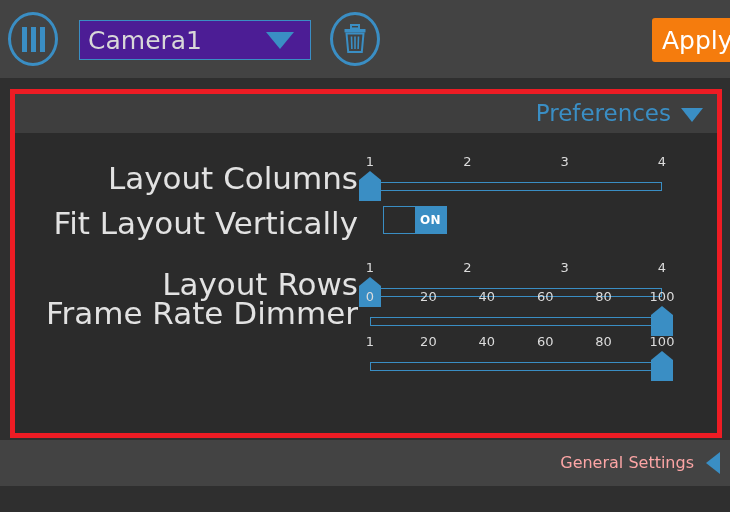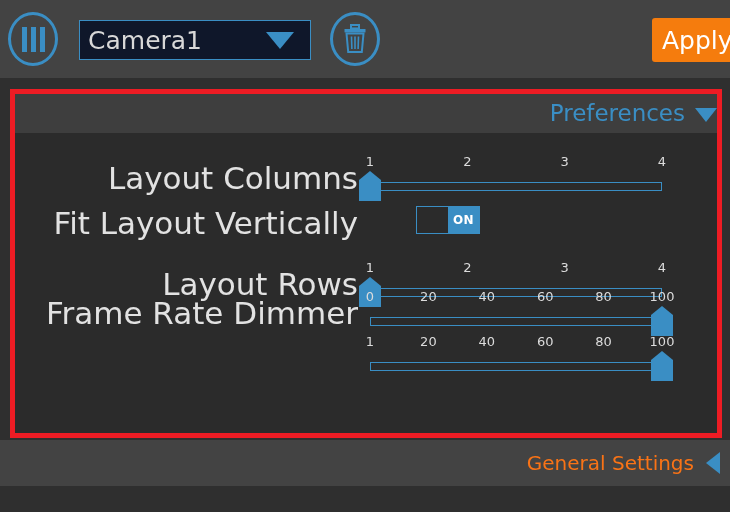--- a/index.html
+++ b/index.html
@@ -27,21 +27,21 @@
   #layout-icon-btn { left: 8px; top: 12px; }
   #delete-btn { left: 330px; top: 12px; }
 
   .bars-icon { display: flex; gap: 4px; }
   .bars-icon i { display: block; width: 5px; height: 25px; background: #3a8ec4; }
 
   .combo {
     position: absolute; left: 79px; top: 20px;
     width: 232px; height: 40px;
     border: 1px solid #3a8ec4;
-    background: #0f172a;
+    background: #4c1d95;
     display: flex; align-items: center;
   }
   .combo-label {
     flex: 1; color: #d8d8d8; font-size: 25px;
     padding-left: 8px; line-height: 1; white-space: nowrap;
   }
   .combo-arrow {
     width: 0; height: 0;
     border-left: 14px solid transparent;
     border-right: 14px solid transparent;
@@ -72,21 +72,21 @@
     width: 712px; height: 349px;
     border: 5px solid #ed1c24;
     background: #2b2b2b;
   }
 
   
   .pref-header {
     position: absolute; left: 0; top: 0; right: 0; height: 39px;
     background: #3e3e3e;
     display: flex; align-items: center; justify-content: flex-end;
-    padding-right: 0;
+    padding-right: 14px;
   }
   .pref-title { color: #3a8ec4; font-size: 23px; line-height: 1; }
   .chev-down {
     width: 0; height: 0; margin-left: 10px; margin-top: 3px;
     border-left: 11px solid transparent;
     border-right: 11px solid transparent;
     border-top: 14px solid #3a8ec4;
   }
 
   
@@ -124,38 +124,37 @@
   }
 
   
   .toggle {
     position: absolute; left: 13px; top: 6px;
     width: 64px; height: 28px;
     border: 1px solid #3a8ec4;
     display: flex;
     background: #2b2b2b;
     cursor: pointer;
-    margin-left: 33px;
   }
   .toggle .knob { width: 50%; height: 100%; background: #2b2b2b; }
   .toggle .on {
     width: 50%; height: 100%; background: #3a8ec4;
     color: #ffffff; font-size: 12px; font-weight: bold;
     display: flex; align-items: center; justify-content: center;
     letter-spacing: 0.5px;
   }
 
   
   .gen-bar {
     position: absolute; left: 0; top: 440px; width: 730px; height: 46px;
     background: #434343;
     display: flex; align-items: center; justify-content: flex-end;
     padding-right: 10px;
   }
-  .gen-title { color: #f97316; font-size: 20px; line-height: 1; }
+  .gen-title { color: #fca5a5; font-size: 16px; line-height: 1; }
   .chev-left {
     width: 0; height: 0; margin-left: 12px;
     border-top: 11px solid transparent;
     border-bottom: 11px solid transparent;
     border-right: 14px solid #3a8ec4;
   }
   .bottom-fill {
     position: absolute; left: 0; top: 486px; width: 730px; height: 26px;
     background: #2f2f2f;
   }

